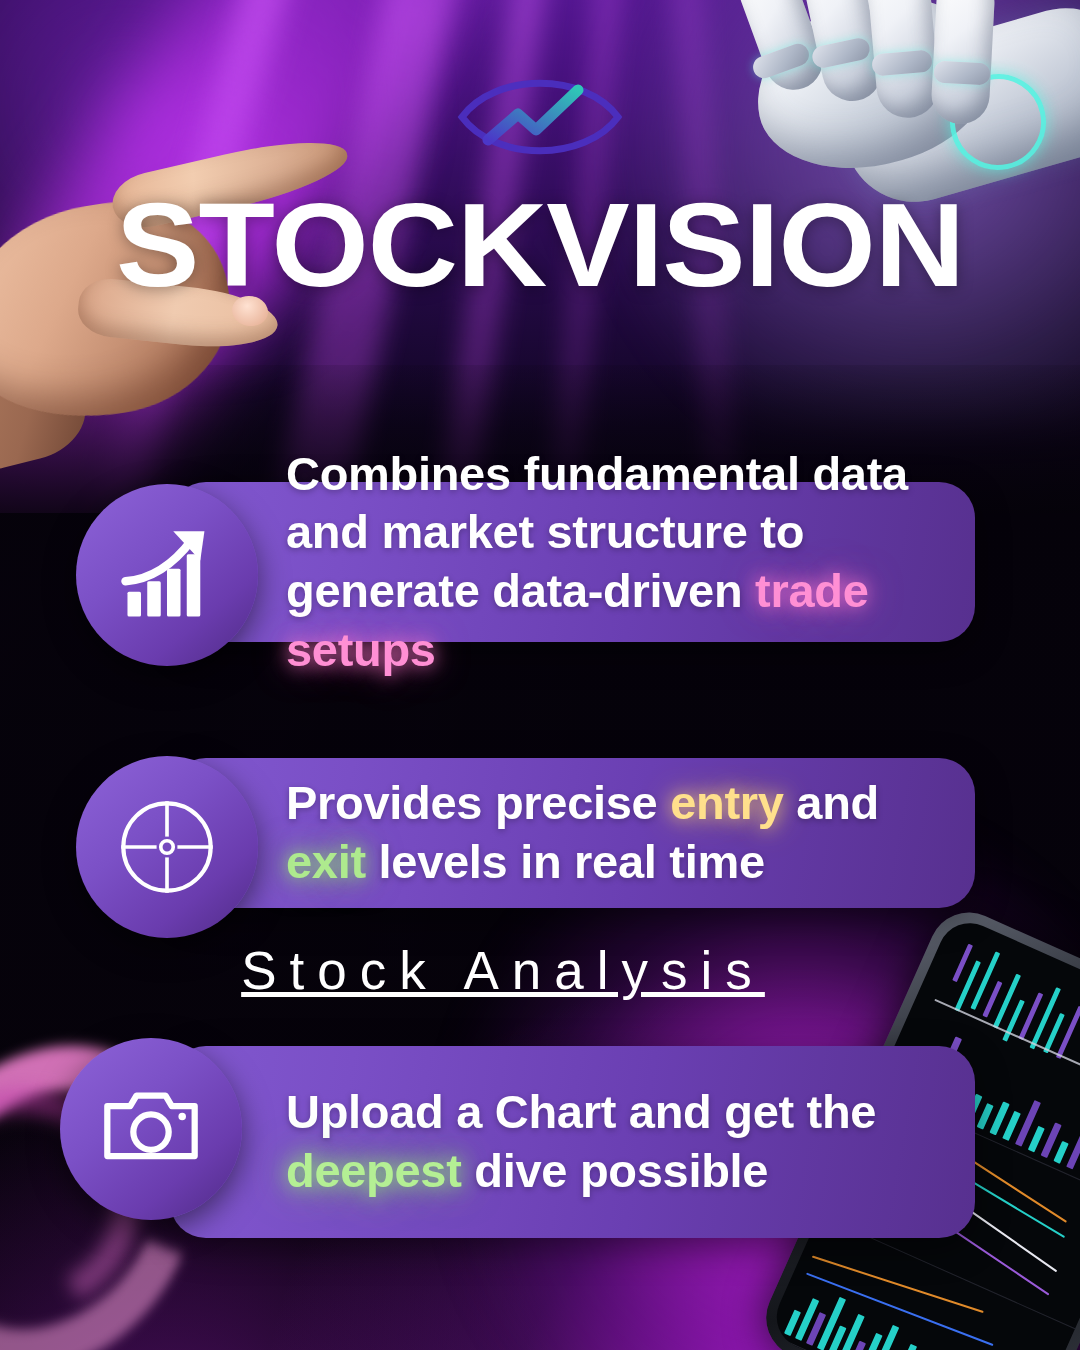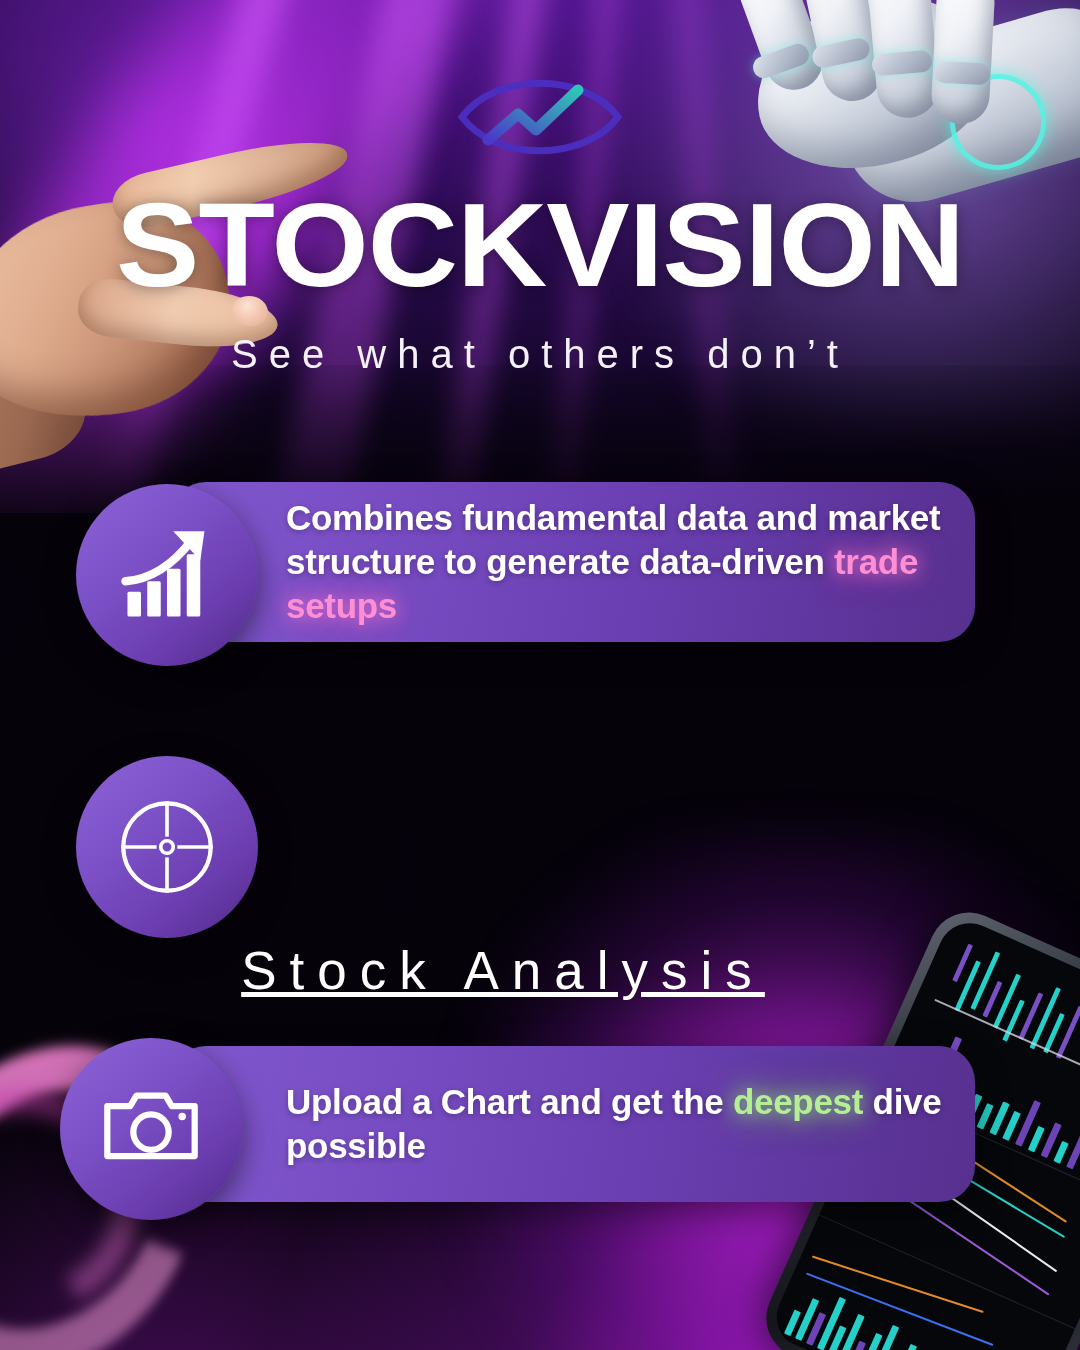--- a/index.html
+++ b/index.html
@@ -229,40 +229,40 @@
     left:170px; width:805px; height:142px;
     border-radius:36px;
     background:linear-gradient(100deg,#8158cf 0%,#7a4fc6 22%,#6a3fb2 58%,#57308f 100%);
     display:flex; align-items:center;
     box-shadow:0 10px 34px rgba(0,0,0,.45);
   }
   .card .txt{
     padding-left:116px; padding-right:26px;
     color:#ffffff;
     font-weight:700;
-    font-size:35px;
+    font-size:47px;
     line-height:1.25;
     letter-spacing:-.3px;
     text-shadow:0 2px 6px rgba(0,0,0,.28);
   }
   .badge{
     position:absolute;
     width:182px; height:182px;
     border-radius:50%;
     background:linear-gradient(140deg,#8d63d8 0%,#7b50c6 40%,#6a3cae 72%,#4f2a85 100%);
     display:flex; align-items:center; justify-content:center;
     box-shadow:0 10px 30px rgba(0,0,0,.5);
   }
   .badge svg{ width:104px; height:104px; }
 
   .card1{ top:482px; height:160px; }
   .badge1{ left:76px; top:484px; }
   .card2{ top:758px; height:150px; }
   .badge2{ left:76px; top:756px; }
-  .card3{ top:1046px; height:156px; }
+  .card3{ top:1046px; height:192px; }
   .badge3{ left:60px; top:1038px; }
 
   .section-label{
     position:absolute; left:0; right:0;
     text-align:center;
     color:#ffffff;
     font-weight:300;
     font-size:53px;
     letter-spacing:13px;
   }
@@ -384,39 +384,43 @@
           <stop offset="0%" stop-color="#4b37c8"></stop>
           <stop offset="100%" stop-color="#2fc6b6"></stop>
         </linearGradient>
       </defs>
       <path d="M12 55 C 45 10, 135 10, 168 55 C 135 100, 45 100, 12 55 Z" fill="none" stroke="#4b2fc0" stroke-width="7" opacity=".95"></path>
       <path d="M38 78 L 68 52 L 86 68 L 128 28" fill="none" stroke="url(#lineGrad)" stroke-width="11" stroke-linecap="round" stroke-linejoin="round"></path>
     </svg>
   </div>
 
   <div class="brand-title">STOCKVISION</div>
-  <div class="brand-tagline">See what others don’t</div>
 
   <div class="card card1">
     <div class="txt">
       <span>Combines fundamental data and market structure to generate data-driven </span><span class="hl-pink">trade setups</span>
     </div>
   </div>
   <div class="badge badge1">
     <svg viewBox="0 0 100 100" xmlns="http://www.w3.org/2000/svg" aria-hidden="true">
       <rect x="12" y="66" width="13" height="24" rx="1.5" fill="#fff"></rect>
       <rect x="31" y="56" width="13" height="34" rx="1.5" fill="#fff"></rect>
       <rect x="50" y="44" width="13" height="46" rx="1.5" fill="#fff"></rect>
       <rect x="69" y="30" width="13" height="60" rx="1.5" fill="#fff"></rect>
       <path d="M10 56 C 34 54, 56 40, 74 16" fill="none" stroke="#fff" stroke-width="8" stroke-linecap="round"></path>
       <path d="M56 8 L 86 8 L 82 36 Z" fill="#fff"></path>
     </svg>
   </div>
 
 
+  <div class="card card2">
+    <div class="txt">
+      <span>Provides precise </span><span class="hl-yellow">entry</span><span> and </span><span class="hl-green">exit</span><span> levels in real time</span>
+    </div>
+  </div>
   <div class="badge badge2">
     <svg viewBox="0 0 100 100" xmlns="http://www.w3.org/2000/svg" aria-hidden="true">
       <circle cx="50" cy="50" r="42" fill="none" stroke="#fff" stroke-width="4"></circle>
       <circle cx="50" cy="50" r="6" fill="none" stroke="#fff" stroke-width="3.5"></circle>
       <line x1="50" y1="6" x2="50" y2="40" stroke="#fff" stroke-width="3.5"></line>
       <line x1="50" y1="60" x2="50" y2="94" stroke="#fff" stroke-width="3.5"></line>
       <line x1="6" y1="50" x2="40" y2="50" stroke="#fff" stroke-width="3.5"></line>
       <line x1="60" y1="50" x2="94" y2="50" stroke="#fff" stroke-width="3.5"></line>
     </svg>
   </div>

